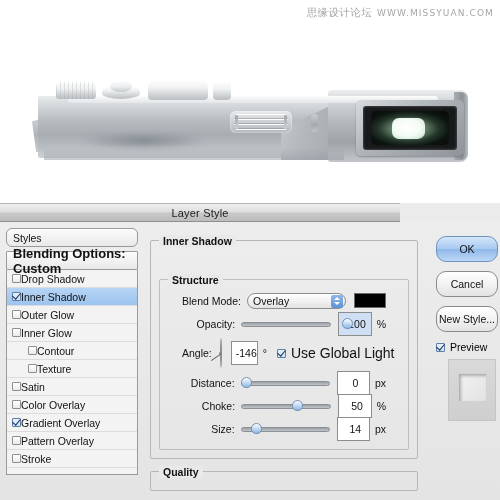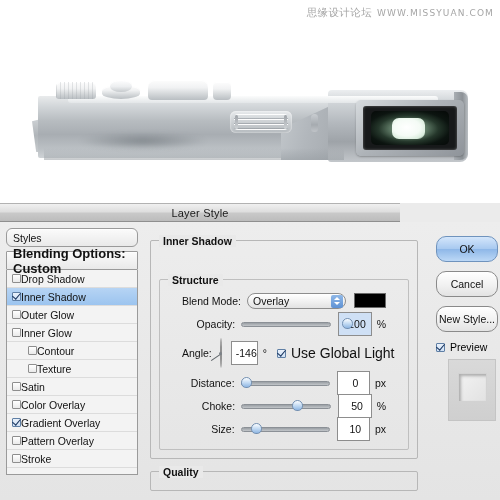--- a/index.html
+++ b/index.html
@@ -466,21 +466,21 @@
               <span class="unit">%</span>
             </div>
 
             <div class="row">
               <div class="rlbl">Size:</div>
               <div class="slider">
                 <div class="track"></div>
                 <div class="knob" id="knob-size" style="left: 10px;"></div>
               </div>
               <div class="numbox">
-                <span>10</span>
+                <span>14</span>
               </div>
               <span class="unit">px</span>
             </div>
           </div>
         </div>
 
         <div class="group" style="margin-top:12px">
           <div class="glabel">Quality</div>
 
 

